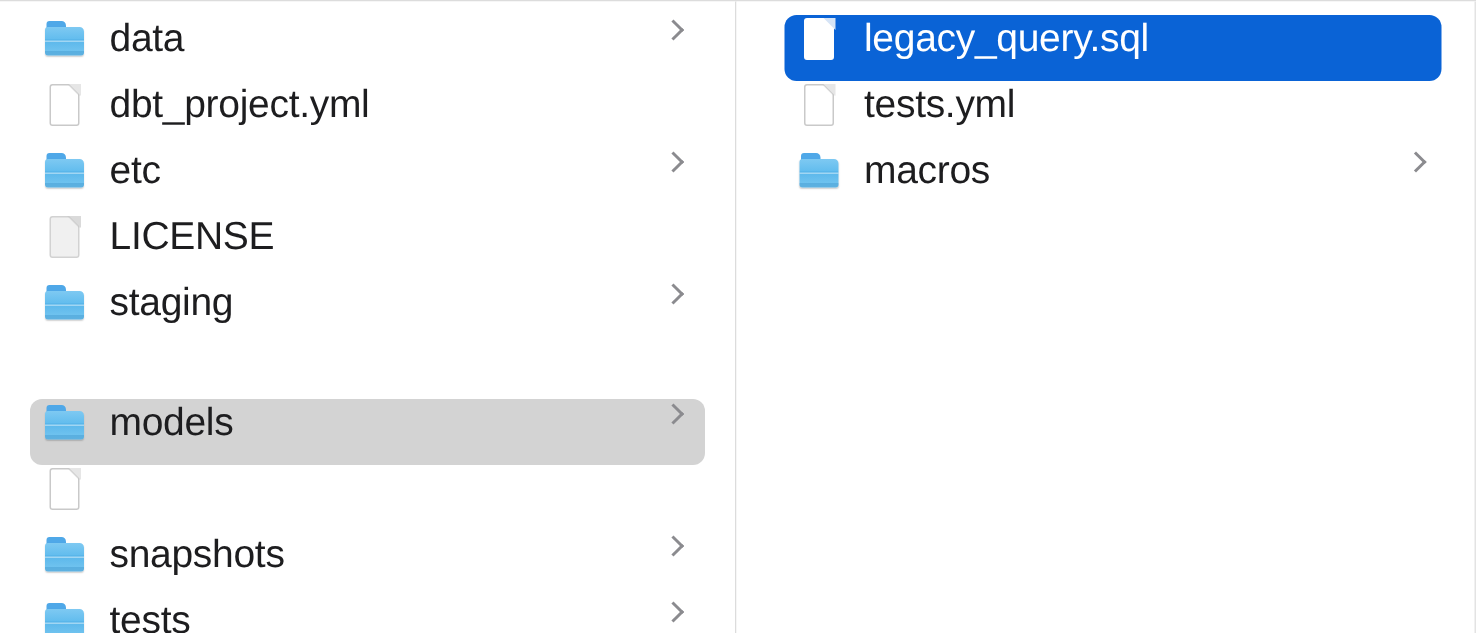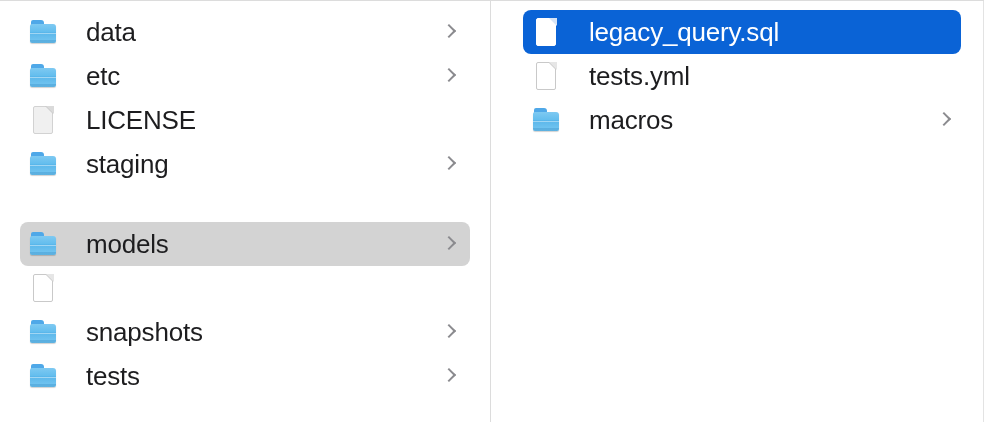--- a/index.html
+++ b/index.html
@@ -38,27 +38,26 @@
     border-right: 1px solid #dcdcdc;
   }
   .column-right {
     width: 493px;
     border-right: 1px solid #e3e3e3;
   }
 
   .row {
     position: relative;
     display: flex;
-    align-items: center;
+    align-items: flex-start;
     height: 44px;
     margin: 0 20px;
     padding: 0 14px 0 10px;
     border-radius: 8px;
     box-sizing: border-box;
-    gap: 13px;
   }
   .column-right .row {
     margin: 0 22px 0 32px;
     padding-right: 10px;
   }
   .row.sel-gray {
     background: #d3d3d3;
     margin-top: 36px;
   }
   .row.sel-blue {
@@ -190,20 +189,28 @@
   <div class="column column-left" id="col-0">
       <div class="row">
         <span class="icon icon-folder">
           <span class="tab"></span>
           <span class="body"></span>
         </span>
         <span class="label">data</span>
         <span class="chevron"></span>
       </div>
       <div class="row">
+        <span class="icon icon-doc">
+          <span class="page"></span>
+          <span class="fold"></span>
+        </span>
+        <span class="label">dbt_project.yml</span>
+        <span class="chevron hidden"></span>
+      </div>
+      <div class="row">
         <span class="icon icon-folder">
           <span class="tab"></span>
           <span class="body"></span>
         </span>
         <span class="label">etc</span>
         <span class="chevron"></span>
       </div>
       <div class="row">
         <span class="icon icon-doc plain">
           <span class="page"></span>

